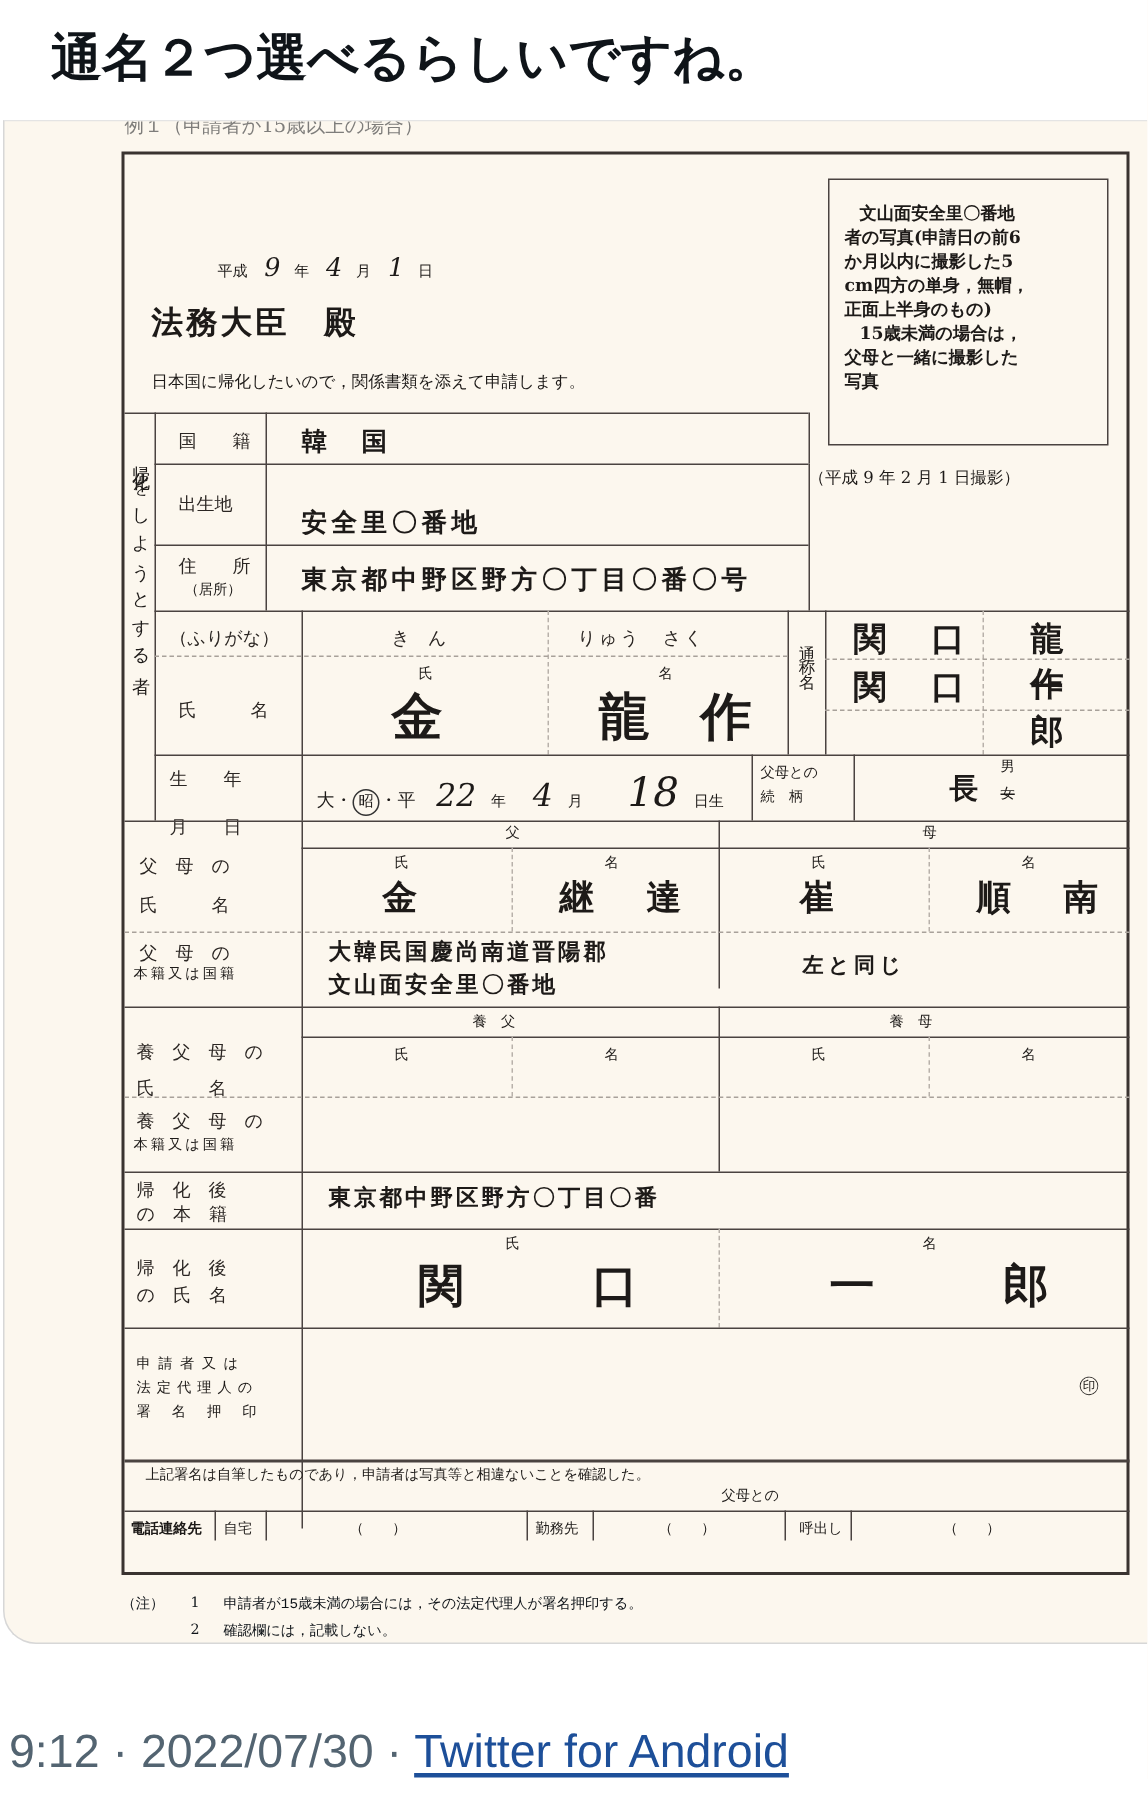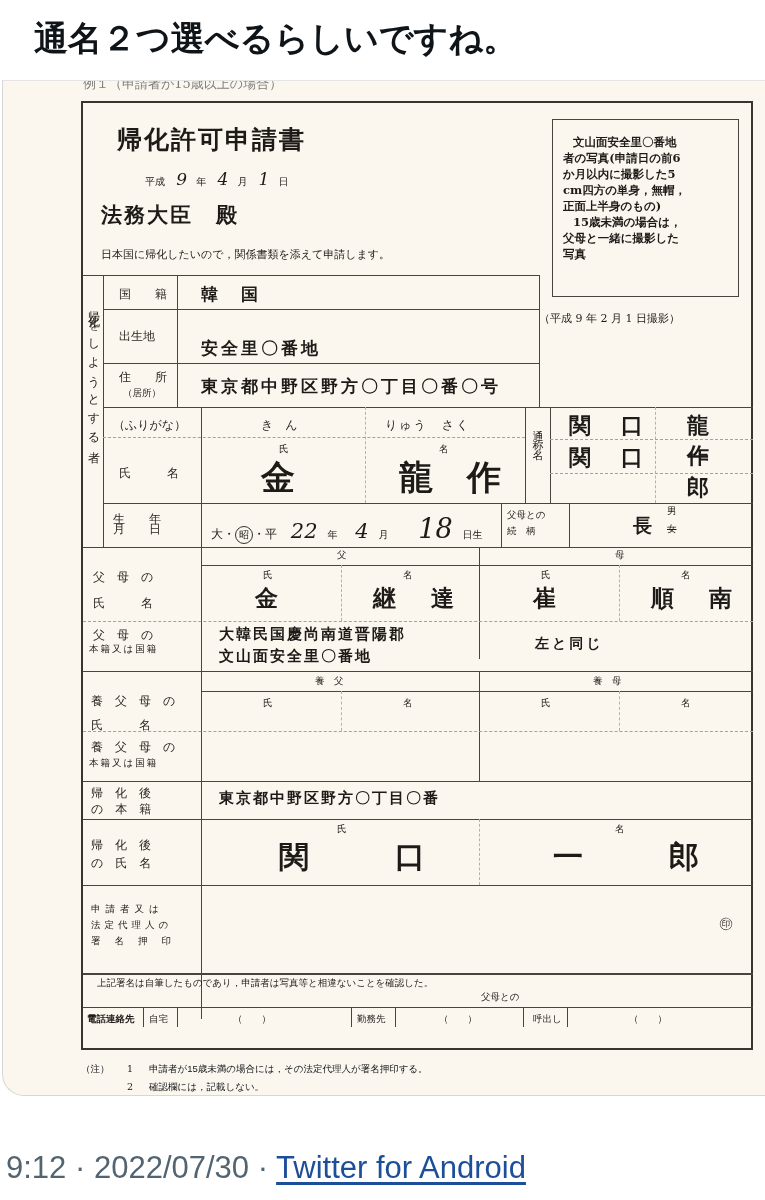--- a/index.html
+++ b/index.html
@@ -59,21 +59,20 @@
 </head>
 <body>
 
 <div class="tweet-text">通名２つ選べるらしいですね。</div>
 
 <div class="media-card">
   <div class="doc-caption" style="top:-6px">例１（申請者が15歳以上の場合）</div>
 
   <div class="form">
 
-    <div class="abs title" style="left:34px;top:20px">帰化許可申請書</div>
     <div class="abs" style="left:62px;top:66px;font-size:10px">
       <span>平成</span>
       <span class="hw" style="font-size:17px;margin-left:8px">9</span>
       <span style="margin-left:6px">年</span>
       <span class="hw" style="font-size:17px;margin-left:8px">4</span>
       <span style="margin-left:6px">月</span>
       <span class="hw" style="font-size:17px;margin-left:8px">1</span>
       <span style="margin-left:6px">日</span>
     </div>
     <div class="abs" style="left:18px;top:98px;font-size:21px;font-weight:bold;letter-spacing:2px">法務大臣　殿</div>
@@ -129,21 +128,21 @@
     <div class="vert-label" style="left:446px;top:318px;font-size:11px;letter-spacing:10px">通称名</div>
     <div class="abs" style="left:486px;top:308px;font-size:22px;font-weight:bold;letter-spacing:4px">関　口</div>
     <div class="abs" style="left:604px;top:308px;font-size:22px;font-weight:bold;letter-spacing:4px">龍　作</div>
     <div class="dline" style="left:467px;top:336px;width:203px"></div>
     <div class="abs" style="left:486px;top:340px;font-size:22px;font-weight:bold;letter-spacing:4px">関　口</div>
     <div class="abs" style="left:604px;top:340px;font-size:22px;font-weight:bold;letter-spacing:4px">一　郎</div>
     <div class="dline" style="left:467px;top:370px;width:203px"></div>
     <div class="hline" style="left:20px;top:400px;width:650px"></div>
 
     <div class="abs label" style="left:30px;top:408px;word-spacing:14px">生　　年</div>
-    <div class="abs label" style="left:30px;top:418px;word-spacing:14px">月　　日</div>
+    <div class="abs label" style="left:30px;top:440px;word-spacing:14px">月　　日</div>
     <div class="abs" style="left:128px;top:410px;font-size:12px;white-space:nowrap">
       <span>大・</span><span style="display:inline-block;width:18px;height:18px;border:1.2px solid #333;border-radius:50%;text-align:center;line-height:16px;font-size:10px">昭</span><span>・平</span>
       <span class="hw" style="font-size:21px;margin-left:10px">22</span>
       <span style="margin-left:6px;font-size:10px">年</span>
       <span class="hw" style="font-size:21px;margin-left:14px">4</span>
       <span style="margin-left:6px;font-size:10px">月</span>
       <span class="hw" style="font-size:27px;margin-left:26px">18</span>
       <span style="margin-left:6px;font-size:10px">日生</span>
     </div>
     <div class="vline" style="left:418px;top:400px;height:44px"></div>
@@ -232,21 +231,21 @@
     <div class="vline" style="left:312px;top:904px;height:20px"></div>
     <div class="abs tiny" style="left:356px;top:910px">（　　）</div>
     <div class="vline" style="left:440px;top:904px;height:20px"></div>
     <div class="abs tiny" style="left:450px;top:910px">呼出し</div>
     <div class="vline" style="left:484px;top:904px;height:20px"></div>
     <div class="abs tiny" style="left:546px;top:910px">（　　）</div>
   </div>
 
   <div class="abs tiny" style="left:78px;top:982px;font-family:'DejaVu Serif',serif">（注）</div>
   <div class="abs tiny" style="left:124px;top:982px;font-family:'DejaVu Serif',serif">1</div>
-  <div class="abs tiny" style="left:146px;top:982px;font-family:Liberation Sans, sans-serif">申請者が15歳未満の場合には，その法定代理人が署名押印する。</div>
+  <div class="abs tiny" style="left:146px;top:982px;font-family:Liberation Mono, monospace">申請者が15歳未満の場合には，その法定代理人が署名押印する。</div>
   <div class="abs tiny" style="left:124px;top:1000px;font-family:'DejaVu Serif',serif">2</div>
   <div class="abs tiny" style="left:146px;top:1000px;font-family:'DejaVu Serif',serif">確認欄には，記載しない。</div>
 </div>
 
 <div class="footer-meta">
   <span>9:12</span>
   <span>·</span>
   <span>2022/07/30</span>
   <span>·</span>
   <span class="link">Twitter for Android</span>

